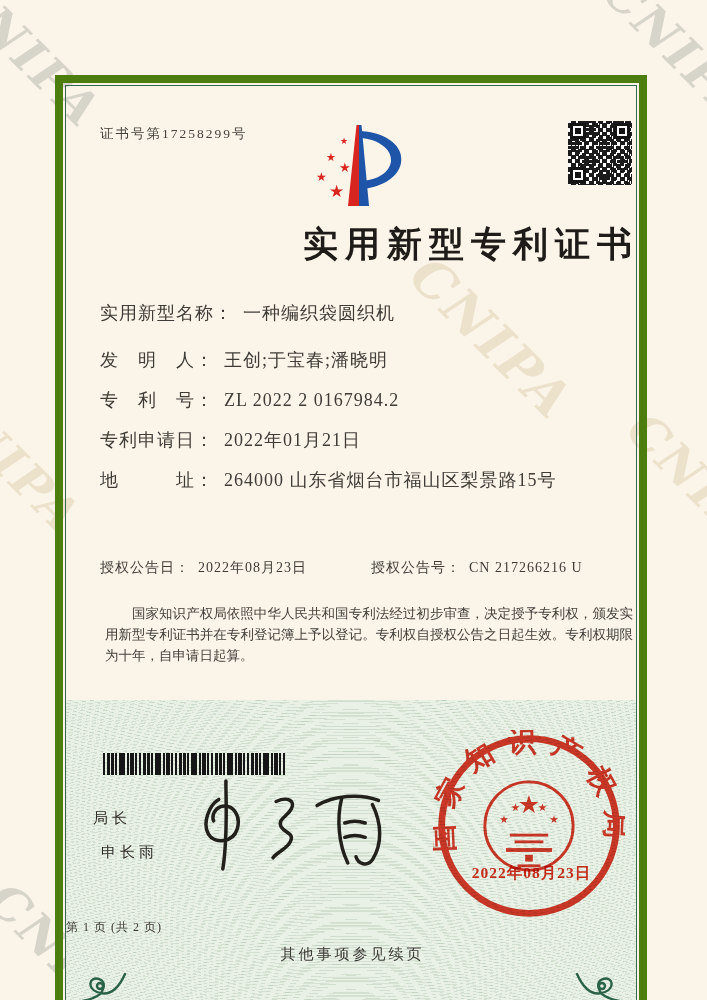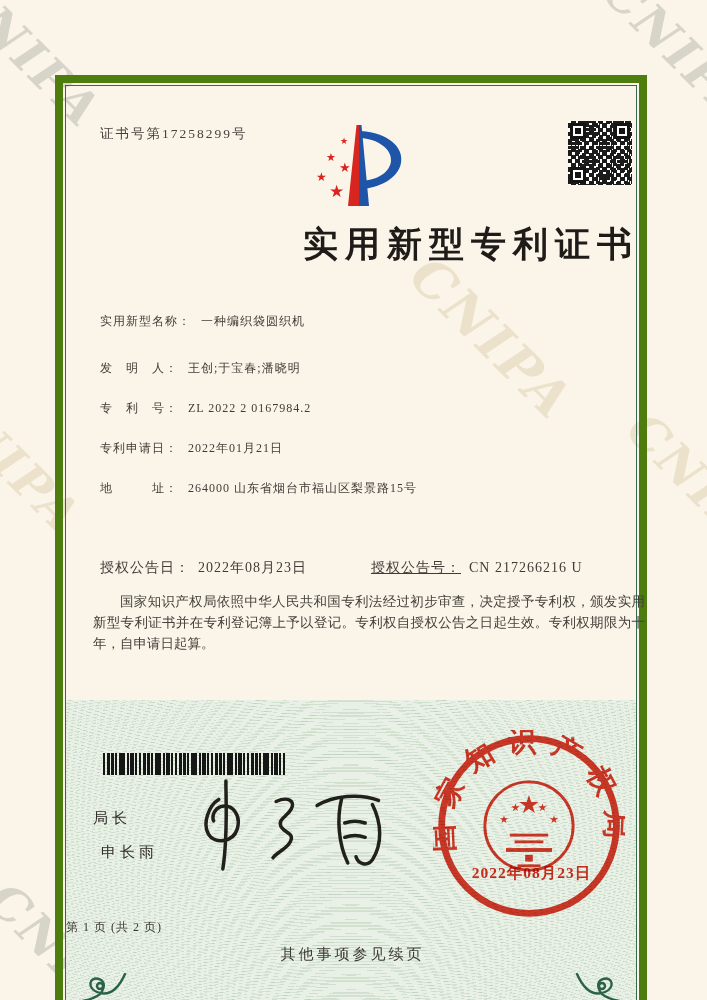--- a/index.html
+++ b/index.html
@@ -43,33 +43,33 @@
       #fdfdfb;
   }
   .qf{position:absolute;width:16px;height:16px;border:3px solid #141414;background:#fff;box-sizing:border-box;}
   .qf::after{content:"";position:absolute;inset:2px;background:#141414;}
   .qf-tl{left:2px;top:2px;} .qf-tr{right:2px;top:2px;} .qf-bl{left:2px;bottom:2px;}
   .title{
     position:absolute;left:0;right:0;top:138px;text-align:right;
     font-size:35px;font-weight:bold;letter-spacing:7px;color:#1e1b18;
   }
   
-  .fields{position:absolute;left:37px;top:228px;width:545px;font-size:12px;letter-spacing:1px;color:#3f3c38;}
+  .fields{position:absolute;left:37px;top:220px;width:545px;font-size:18px;letter-spacing:1px;color:#3f3c38;}
   .frow{line-height:21px;margin-bottom:19px;}
   .frow:first-child{margin-bottom:26px;}
   .fval{margin-left:10px;}
   .grant{position:absolute;left:37px;top:474px;font-size:14px;letter-spacing:1px;line-height:21px;color:#3f3c38;}
-  .g2{margin-left:64px;text-decoration:underline;}
+  .g2{margin-left:64px;}
   .gval{margin-left:8px;}
   
   .body-text{
     position:absolute;left:30px;top:508px;width:552px;
     font-size:13.5px;line-height:21px;text-align:justify;color:#44413c;
   }
-  .body-text p{margin:0;text-indent:2em;}
+  .body-text p{margin:12px;text-indent:2em;}
   
   .green-zone{
     position:absolute;left:3px;right:3px;bottom:3px;top:617px;
     background-color:#e9f0e5;
     background-image:
       repeating-radial-gradient(ellipse 900px 420px at 50% 135%, rgba(110,155,115,.20) 0 1px, transparent 1px 6px),
       repeating-radial-gradient(ellipse 1100px 500px at 50% -40%, rgba(110,155,115,.16) 0 1px, transparent 1px 7px);
   }
   .barcode{
     position:absolute;left:37px;top:53px;width:182px;height:22px;

